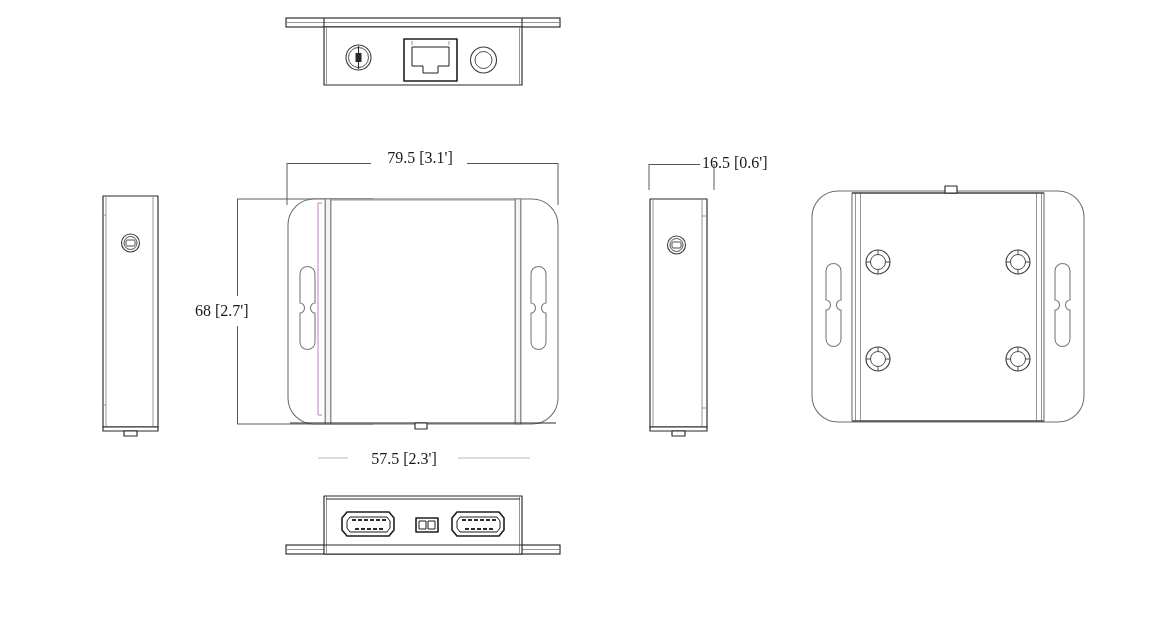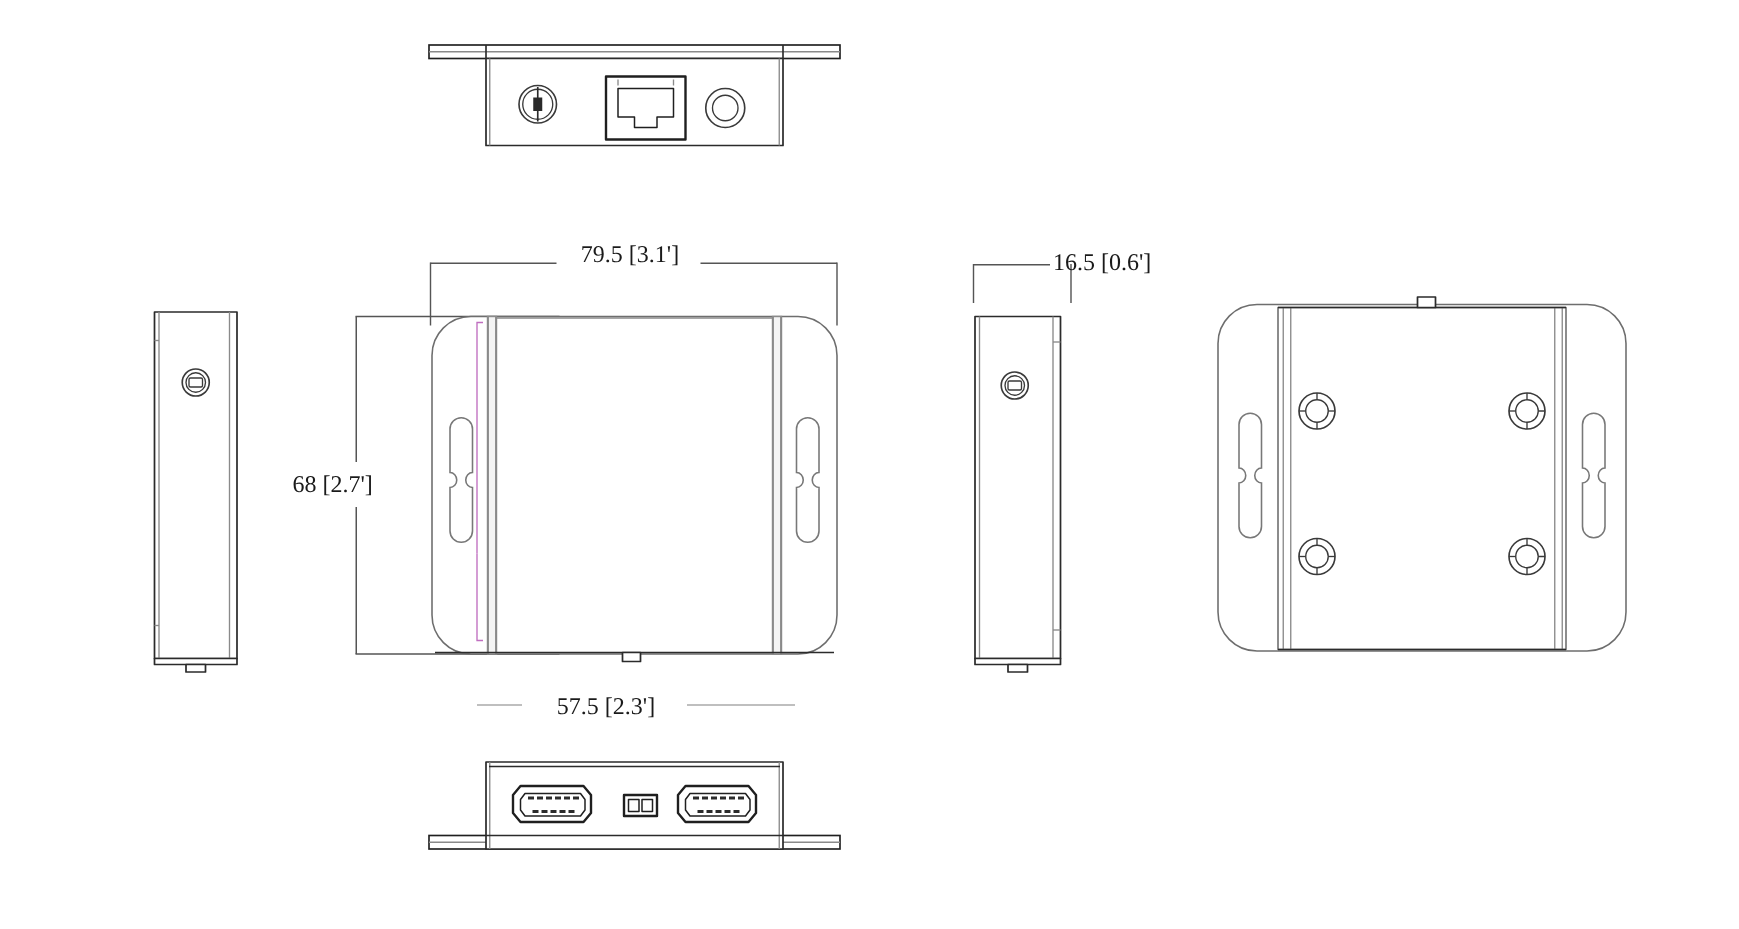--- a/index.html
+++ b/index.html
@@ -9,21 +9,21 @@
   }
   body {
     width: 1159px;
     height: 619px;
     font-family: "Liberation Serif", serif;
     overflow: hidden;
     position: relative;
   }
   #drawing-root {
     position: absolute;
-    left: 0; top: 12px;
+    left: 0; top: 0;
     width: 1159px;
     height: 439px;
   }
   svg.sheet {
     display: block;
     width: 1159px;
     height: 619px;
   }
   .dim-text {
     font-family: "Liberation Serif", serif;

